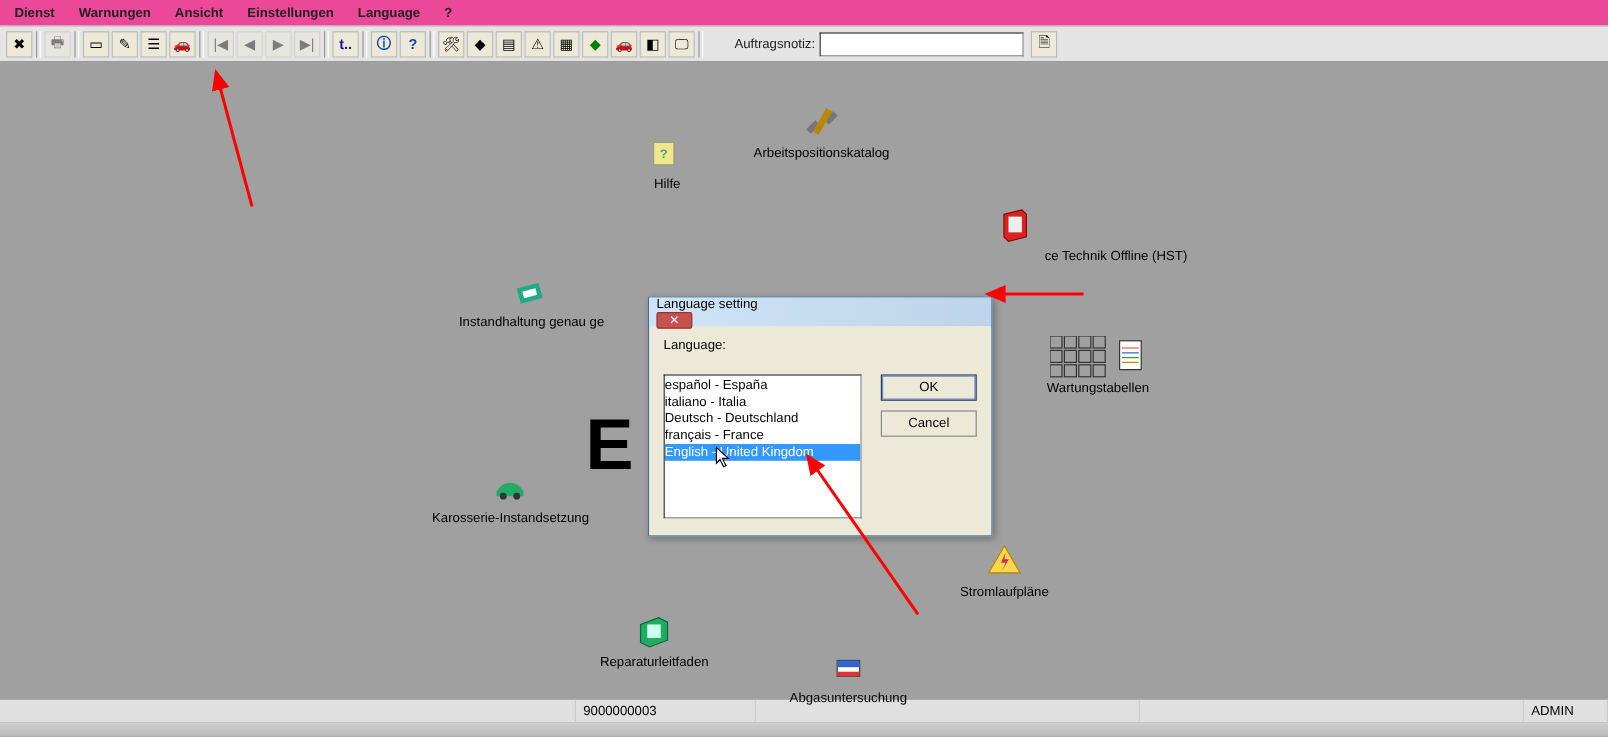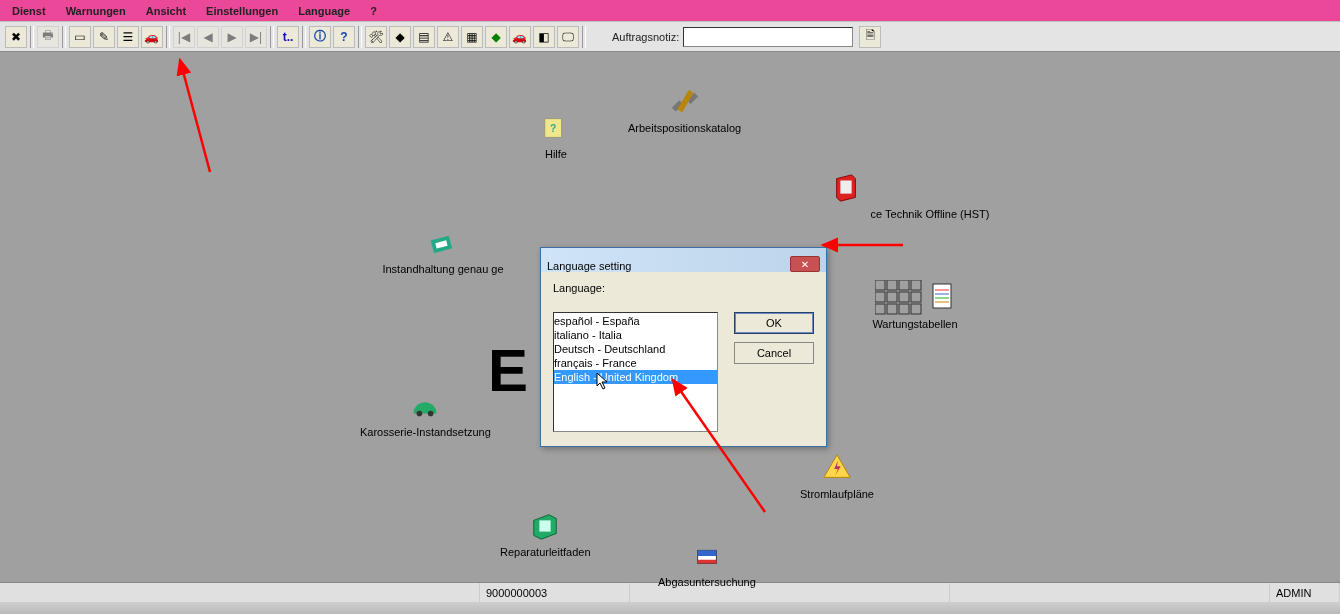--- a/index.html
+++ b/index.html
@@ -24,21 +24,21 @@
   .desk-item .icon { width: 32px; height: 32px; margin: 0 auto 4px; display: flex; align-items: center; justify-content: center; font-size: 24px; }
   .desk-item .label { color: #000; white-space: nowrap; }
 
   .statusbar { background: #e0e0e0; border-top: 1px solid #888; height: 20px; display: flex; align-items: stretch; font-size: 11px; }
   .statusbar-cell { border-right: 1px inset #ccc; padding: 2px 6px; display: flex; align-items: center; text-align: right; }
 
   .taskbar { background: linear-gradient(180deg, #cfcfcf, #b8b8b8); height: 12px; }
 
   
   .dialog { position: absolute; left: 540px; top: 195px; width: 287px; background: #ece9d8; border: 1px solid #3c6fa0; box-shadow: 2px 2px 6px rgba(0,0,0,0.3); }
-  .dlg-title { background: linear-gradient(90deg, #d0e4f7, #bcd4ea); height: 24px; display: flex; align-items: flex-end; padding: 0 6px; justify-content: space-between; }
+  .dlg-title { background: linear-gradient(90deg, #d0e4f7, #bcd4ea); height: 24px; display: flex; align-items: flex-start; padding: 0 6px; justify-content: space-between; flex-direction: column; }
   .dlg-title-text { color: #000; }
   .dlg-close { width: 30px; height: 16px; background: #c75050; color: #fff; display: flex; align-items: center; justify-content: center; border: 1px solid #933; border-radius: 2px; font-size: 10px; cursor: pointer; }
   .dlg-body { padding: 10px 12px 14px; background: #ece9d8; }
   .dlg-label { margin-bottom: 18px; color: #000; }
   .dlg-list { width: 165px; height: 120px; background: #fff; border: 1px inset #888; overflow: auto; padding: 1px 0; float: left; }
   .dlg-list-item { padding: 1px 0; cursor: default; font-size: 11px; }
   .dlg-list-item.selected { background: #3399ff; color: #fff; }
   .dlg-btns { float: right; width: 80px; display: flex; flex-direction: column; gap: 8px; justify-content: space-between; }
   .dlg-btn { height: 22px; border: 1px solid #888; background: #ece9d8; cursor: pointer; }
   .dlg-btn.default { border: 1px solid #2a3f6b; box-shadow: 0 0 0 1px #6a8ac4 inset; }

